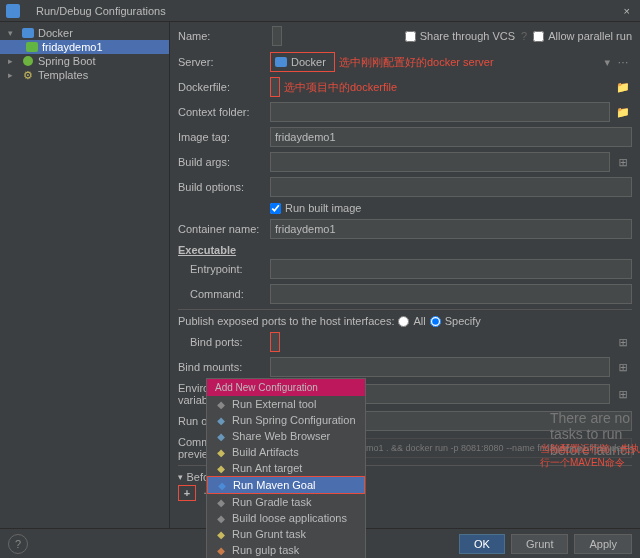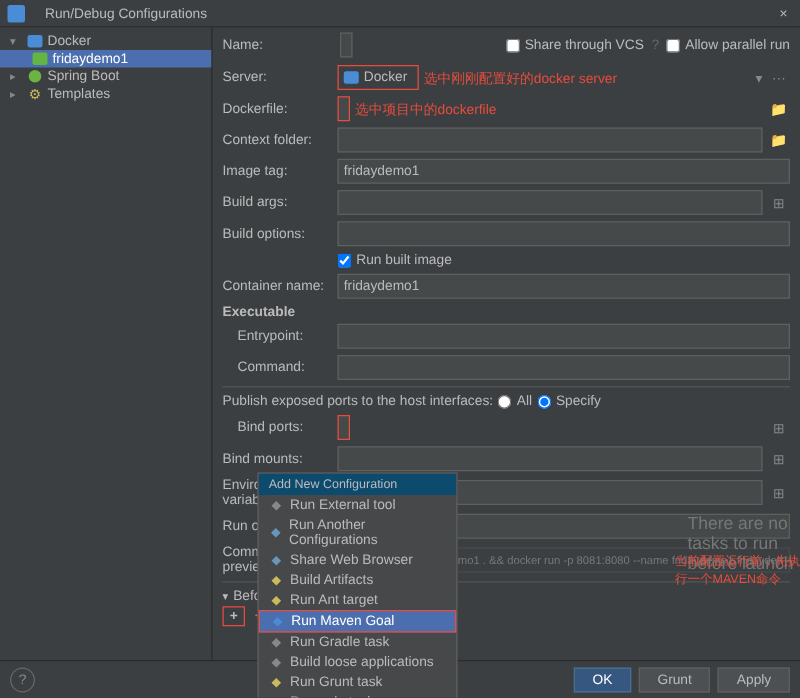--- a/index.html
+++ b/index.html
@@ -24,28 +24,28 @@
 .input { background: #45494a; border: 1px solid #5e6060; color: #bbb; padding: 2px 4px; height: 20px; flex: 1; min-width: 0; }
 .input.ro { background: #3c3f41; border: 1px solid #4a4a4a; }
 .row { display: flex; align-items: center; margin-bottom: 5px; gap: 4px; }
 .chk { display: flex; align-items: center; gap: 4px; color: #bbb; font-size: 10px; }
 .chk input { width: 11px; height: 11px; }
 .dropdown { background: #3c3f41; border: 1px solid #5e6060; height: 20px; display: flex; align-items: center; padding: 0 4px; position: relative; }
 .dropdown .dd-icon { width: 12px; height: 10px; background: #4a8cd6; border-radius: 2px; margin-right: 4px; }
 .redbox { border: 1px solid #e74c3c !important; }
 .icon-btn { width: 18px; height: 18px; display: flex; align-items: center; justify-content: center; color: #888; cursor: pointer; }
 .annot { color: #e74c3c; font-size: 11px; position: relative; z-index: 2; }
-.section-hdr { color: #bbb; font-size: 11px; margin: 4px 0 3px 0; font-weight: bold; }
+.section-hdr { color: #bbb; font-size: 11px; margin: 4px 0 3px 0; font-weight: bold; text-decoration: underline; }
 .sep { border-top: 1px solid #555; margin: 5px 0; }
 .chev-sm { color: #bbb; font-size: 9px; margin-right: 4px; }
 .before-tb { display: flex; gap: 2px; margin: 2px 0; }
 .before-tb .tb-btn { width: 18px; height: 16px; display: flex; align-items: center; justify-content: center; color: #888; cursor: pointer; font-weight: bold; }
 .redbox2 { border: 1px solid #e74c3c; }
 .popup { position: absolute; left: 206px; top: 378px; width: 160px; background: #46484a; border: 1px solid #5e6060; z-index: 10; }
-.popup-hdr { background: #0c4a6e; padding: 3px 8px; color: #bbb; font-size: 10px; }
+.popup-hdr { background: #be185d; padding: 3px 8px; color: #bbb; font-size: 10px; }
 .popup-item { display: flex; align-items: center; padding: 2px 8px; color: #bbb; cursor: pointer; gap: 5px; }
 .popup-item.sel { background: #4b6eaf; color: #fff; }
 .popup-item .pi-ico { width: 12px; height: 12px; display: inline-flex; align-items: center; justify-content: center; font-size: 10px; }
 .footer { height: 30px; border-top: 1px solid #2b2b2b; display: flex; align-items: center; padding: 0 8px; gap: 6px; }
 .help { width: 20px; height: 20px; border-radius: 50%; border: 1px solid #666; display: flex; align-items: center; justify-content: center; color: #888; cursor: pointer; }
 .footer .spacer { flex: 1; }
 .btn { background: #4c5052; border: 1px solid #5e6060; color: #bbb; padding: 3px 14px; cursor: pointer; }
 .btn.primary { background: #365880; border-color: #4a708b; color: #fff; }
 .notasks { color: #777; font-size: 14px; position: absolute; left: 380px; top: 388px; }
 </style>
@@ -218,21 +218,21 @@
 
 <div class="popup">
   <div class="popup-hdr">Add New Configuration</div>
   <div id="popup-items">
       <div class="popup-item">
         <span class="pi-ico" style="color: rgb(136, 136, 136);">◆</span>
         <span>Run External tool</span>
       </div>
       <div class="popup-item">
         <span class="pi-ico" style="color: rgb(104, 151, 187);">◆</span>
-        <span>Run Another Configurations</span>
+        <span>Run Spring Configuration</span>
       </div>
       <div class="popup-item">
         <span class="pi-ico" style="color: rgb(104, 151, 187);">◆</span>
         <span>Share Web Browser</span>
       </div>
       <div class="popup-item">
         <span class="pi-ico" style="color: rgb(201, 186, 94);">◆</span>
         <span>Build Artifacts</span>
       </div>
       <div class="popup-item">

